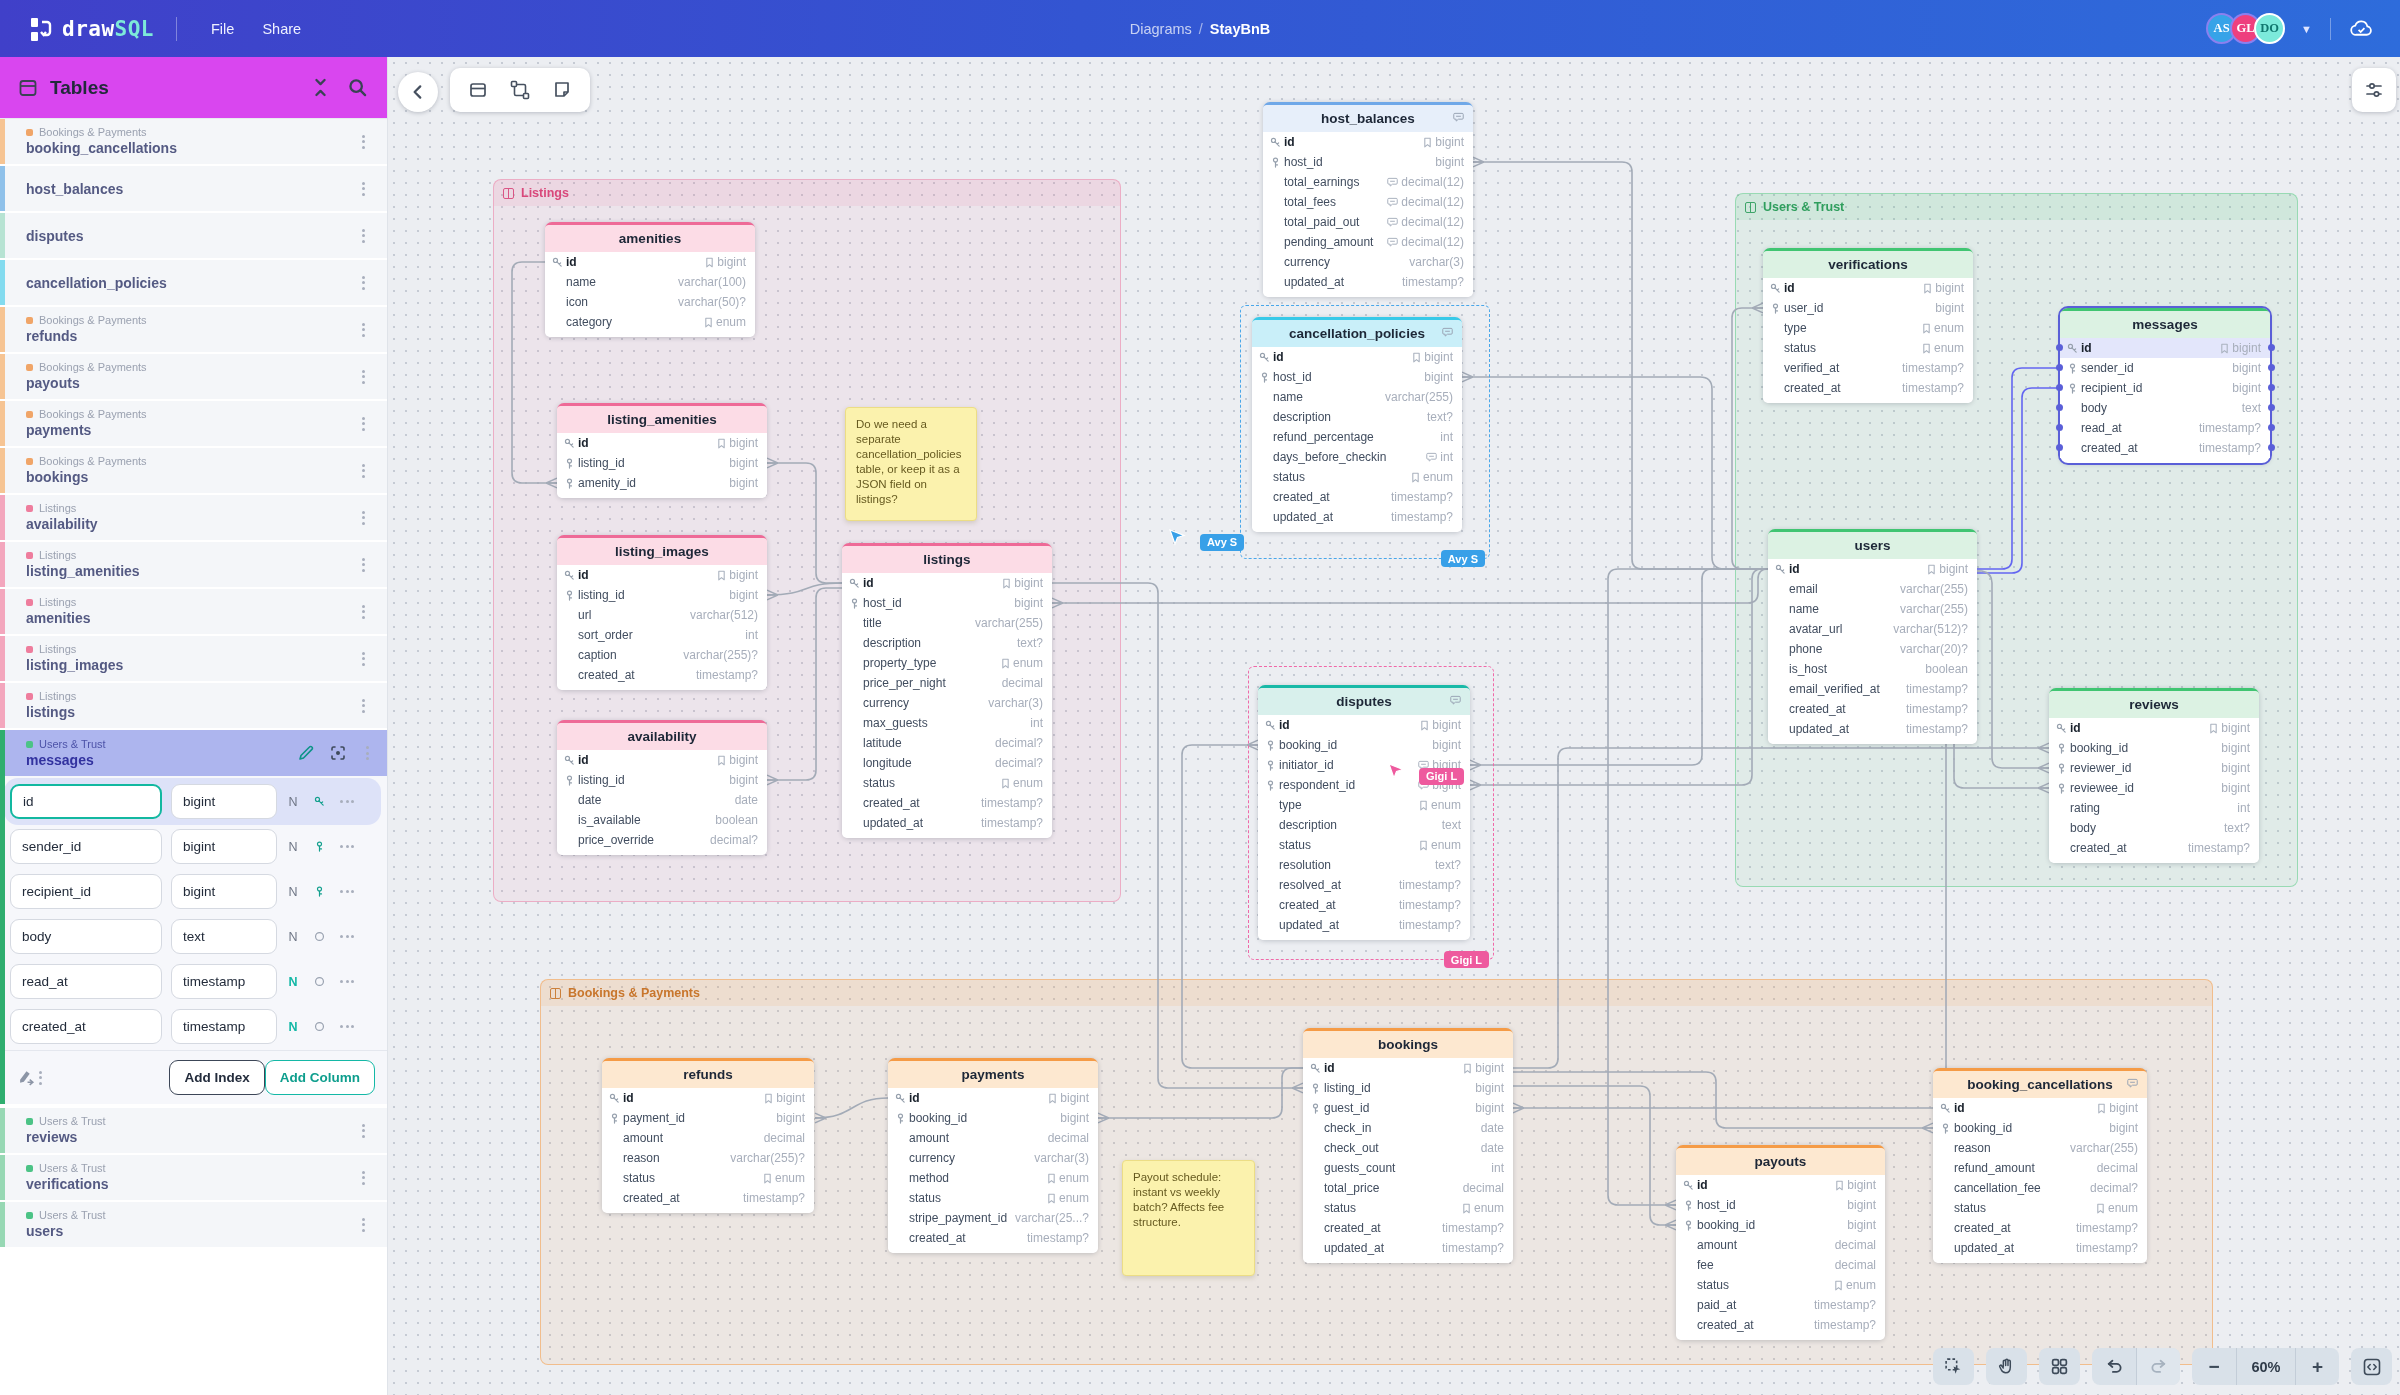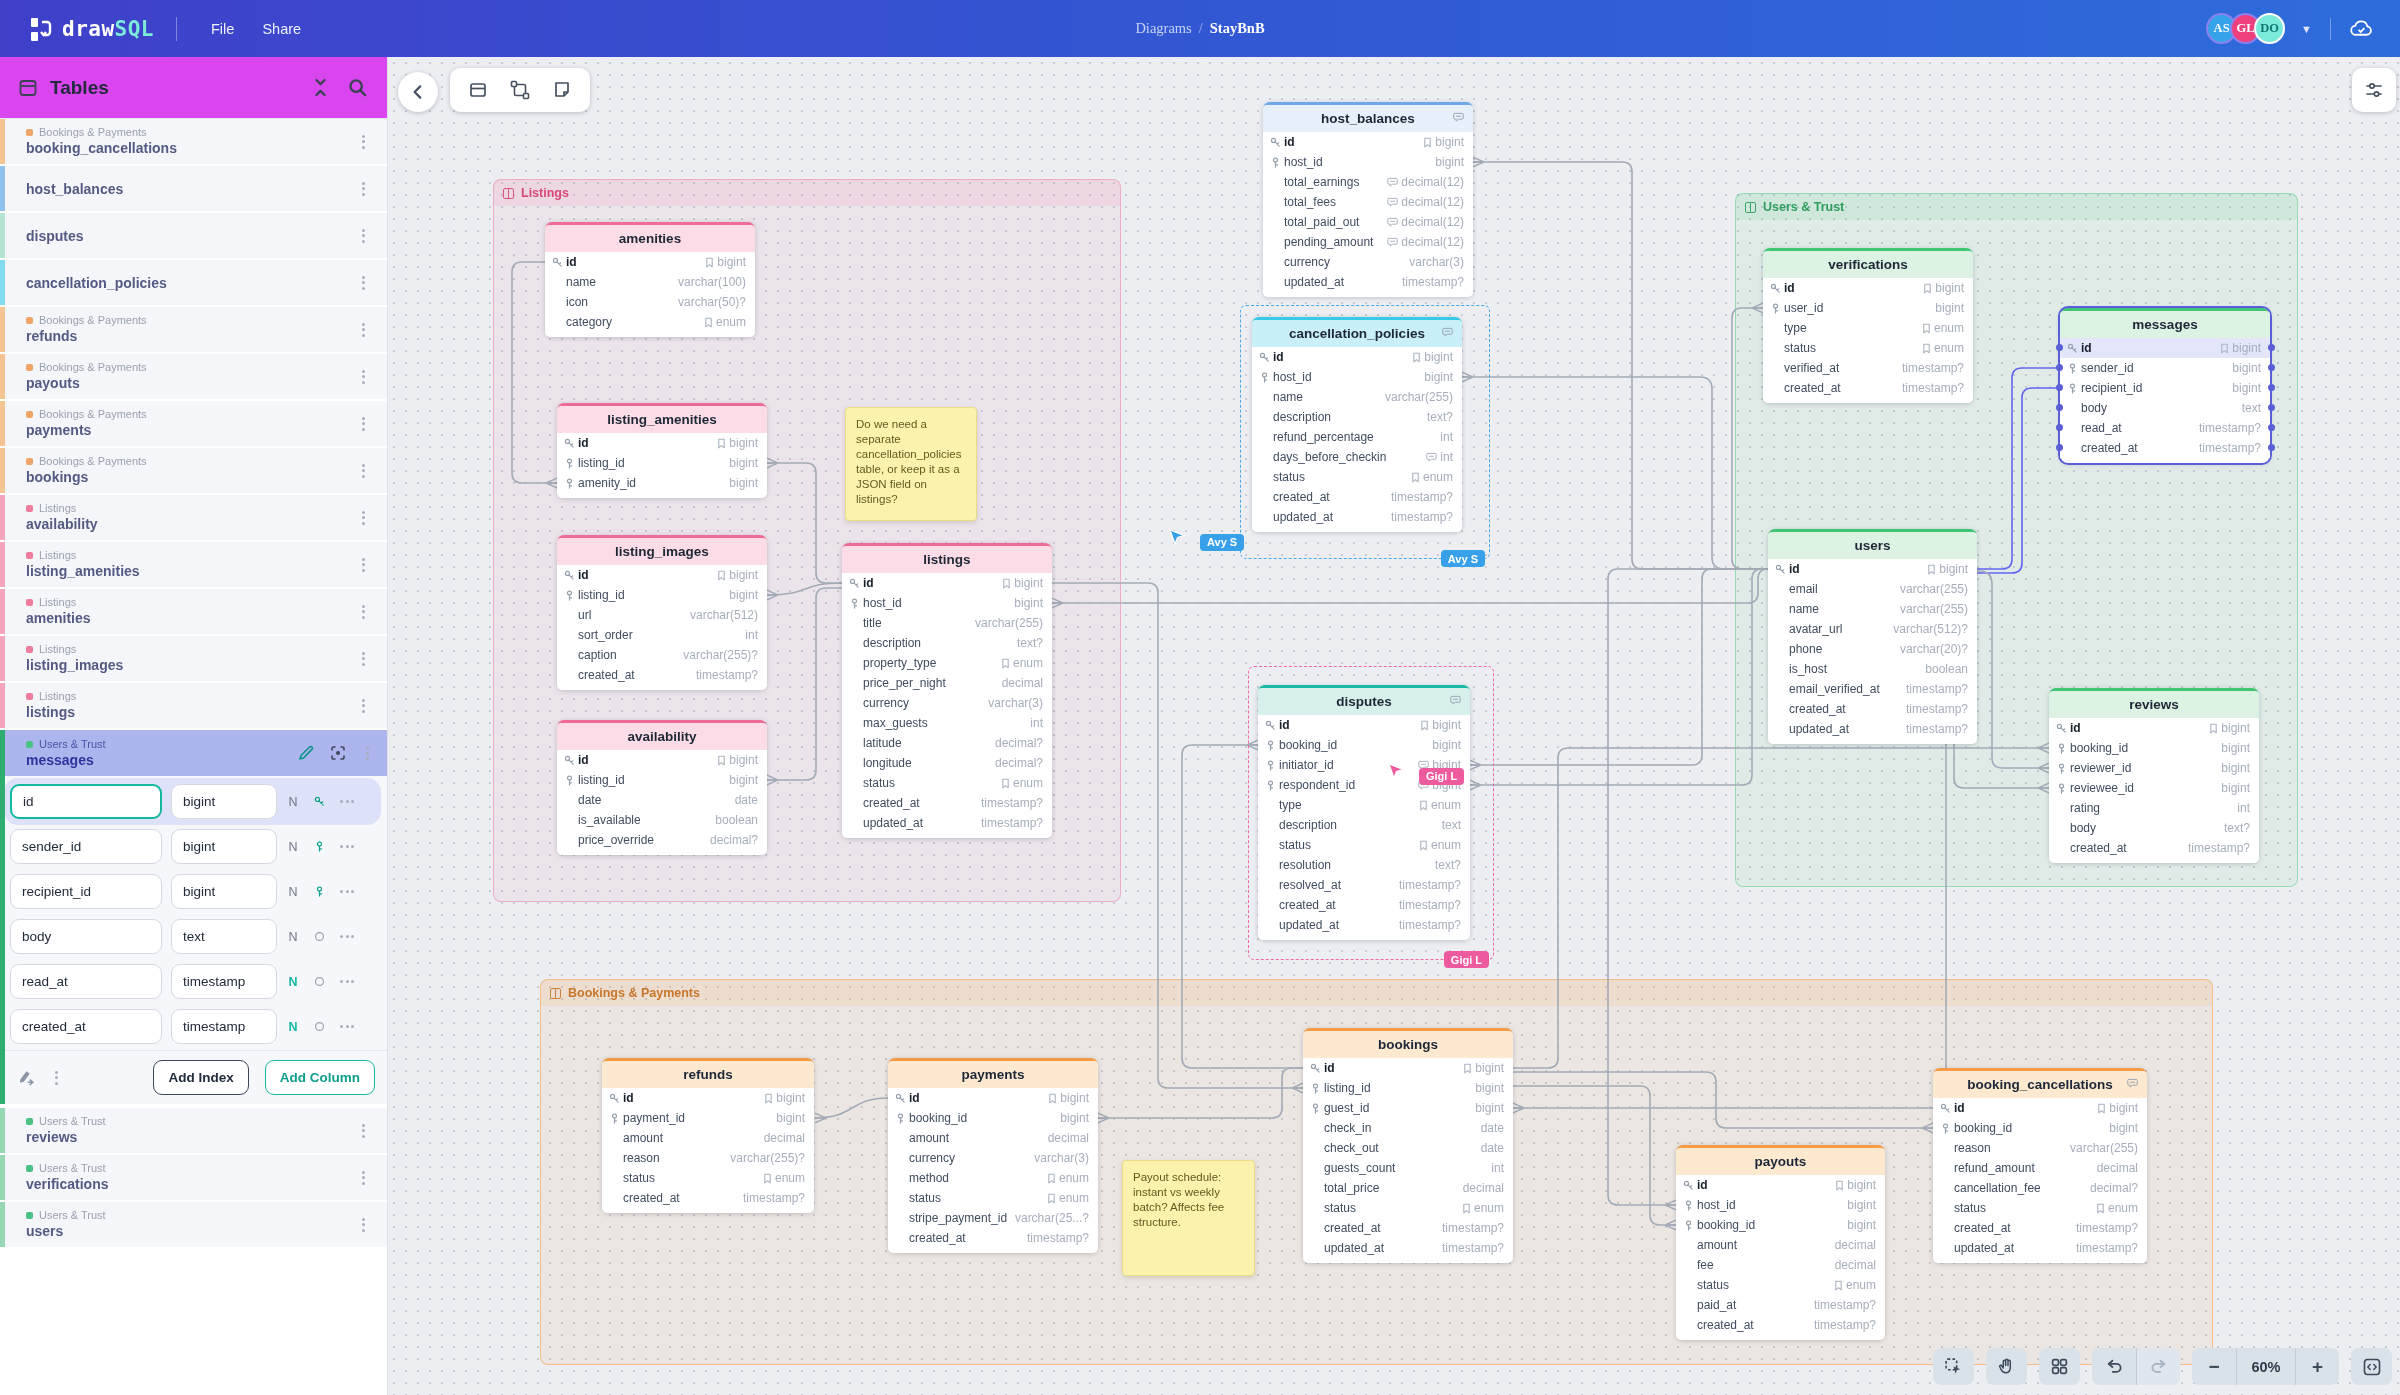--- a/index.html
+++ b/index.html
@@ -9,21 +9,21 @@
 
   
   #navbar{position:absolute;left:0;top:0;width:2400px;height:57px;
     background:linear-gradient(90deg,#4040c9 0%,#3355d2 45%,#2e6cdb 100%);
     display:flex;align-items:center;color:#fff;z-index:50;}
   .logo-wrap{display:flex;align-items:center;gap:8px;padding-left:28px;}
   .logo-text{font-family:"DejaVu Sans Mono",monospace;font-size:21px;font-weight:bold;letter-spacing:.5px;}
   .logo-text .sql{color:#7de9d9;}
   .nav-divider{width:1px;height:24px;background:rgba(255,255,255,.35);margin:0 20px 0 22px;}
   .nav-link{font-size:14.5px;color:#eef0ff;padding:8px 14px;border-radius:6px;cursor:pointer;}
-  #breadcrumb{position:absolute;left:0;right:0;text-align:center;font-size:14.5px;pointer-events:none;font-family:Liberation Serif, serif;}
+  #breadcrumb{position:absolute;left:0;right:0;text-align:center;font-size:14.5px;pointer-events:none;}
   #breadcrumb .bc-sec{color:rgba(255,255,255,.72);}
   #breadcrumb .bc-sep{color:rgba(255,255,255,.55);margin:0 7px;}
   #breadcrumb .bc-title{color:#fff;font-weight:bold;}
   .nav-right{margin-left:auto;display:flex;align-items:center;padding-right:26px;gap:10px;font-family:Liberation Serif, serif;}
   .avatars{display:flex;align-items:center;}
   .avatar{width:31px;height:31px;border-radius:50%;display:flex;align-items:center;justify-content:center;
     font-size:12.5px;font-weight:bold;color:#fff;margin-left:-7px;border:2.5px solid #8b80ef;}
   .avatar:first-child{margin-left:0;}
   .chev{font-size:11px;color:#dfe4ff;margin-left:6px;}
   .nav-vdiv{width:1px;height:22px;background:rgba(255,255,255,.35);margin:0 8px;}
@@ -66,21 +66,21 @@
   .einput.nm{width:152px;}
   .einput.tp{width:106px;}
   .einput.focus{border:2px solid #12b8a0;}
   .nullable{font-size:12.5px;color:#6f7686;width:14px;text-align:center;}
   .nullable.teal{color:#14b8a6;font-weight:bold;}
   .keycell{width:20px;display:flex;justify-content:center;color:#14a08e;}
   .keycell.gray{color:#9aa3b1;}
   .kebab-h{display:flex;gap:2.5px;cursor:pointer;margin-left:2px;}
   .kebab-h i{width:3px;height:3px;border-radius:50%;background:#a8aebc;display:block;}
   #editor-foot{height:54px;border-top:1px solid #e4e7ee;display:flex;align-items:center;
-    padding:0 12px 0 18px;gap:16px;}
+    padding:0 12px 0 18px;}
   #editor-foot .spacer{flex:1;}
   .btn{height:35px;border-radius:9px;background:#fff;font-size:13.5px;font-weight:bold;
     display:flex;align-items:center;padding:0 14px;cursor:pointer;}
   .btn-dark{border:1.5px solid #3c4657;color:#232c3c;}
   .btn-teal{border:1.5px solid #14b8a6;color:#0e9e8d;}
   #sb-fill{flex:1;background:#fff;}
 
   
   #canvas{position:absolute;left:388px;top:57px;width:2012px;height:1338px;overflow:hidden;
     background:#eceef2;

